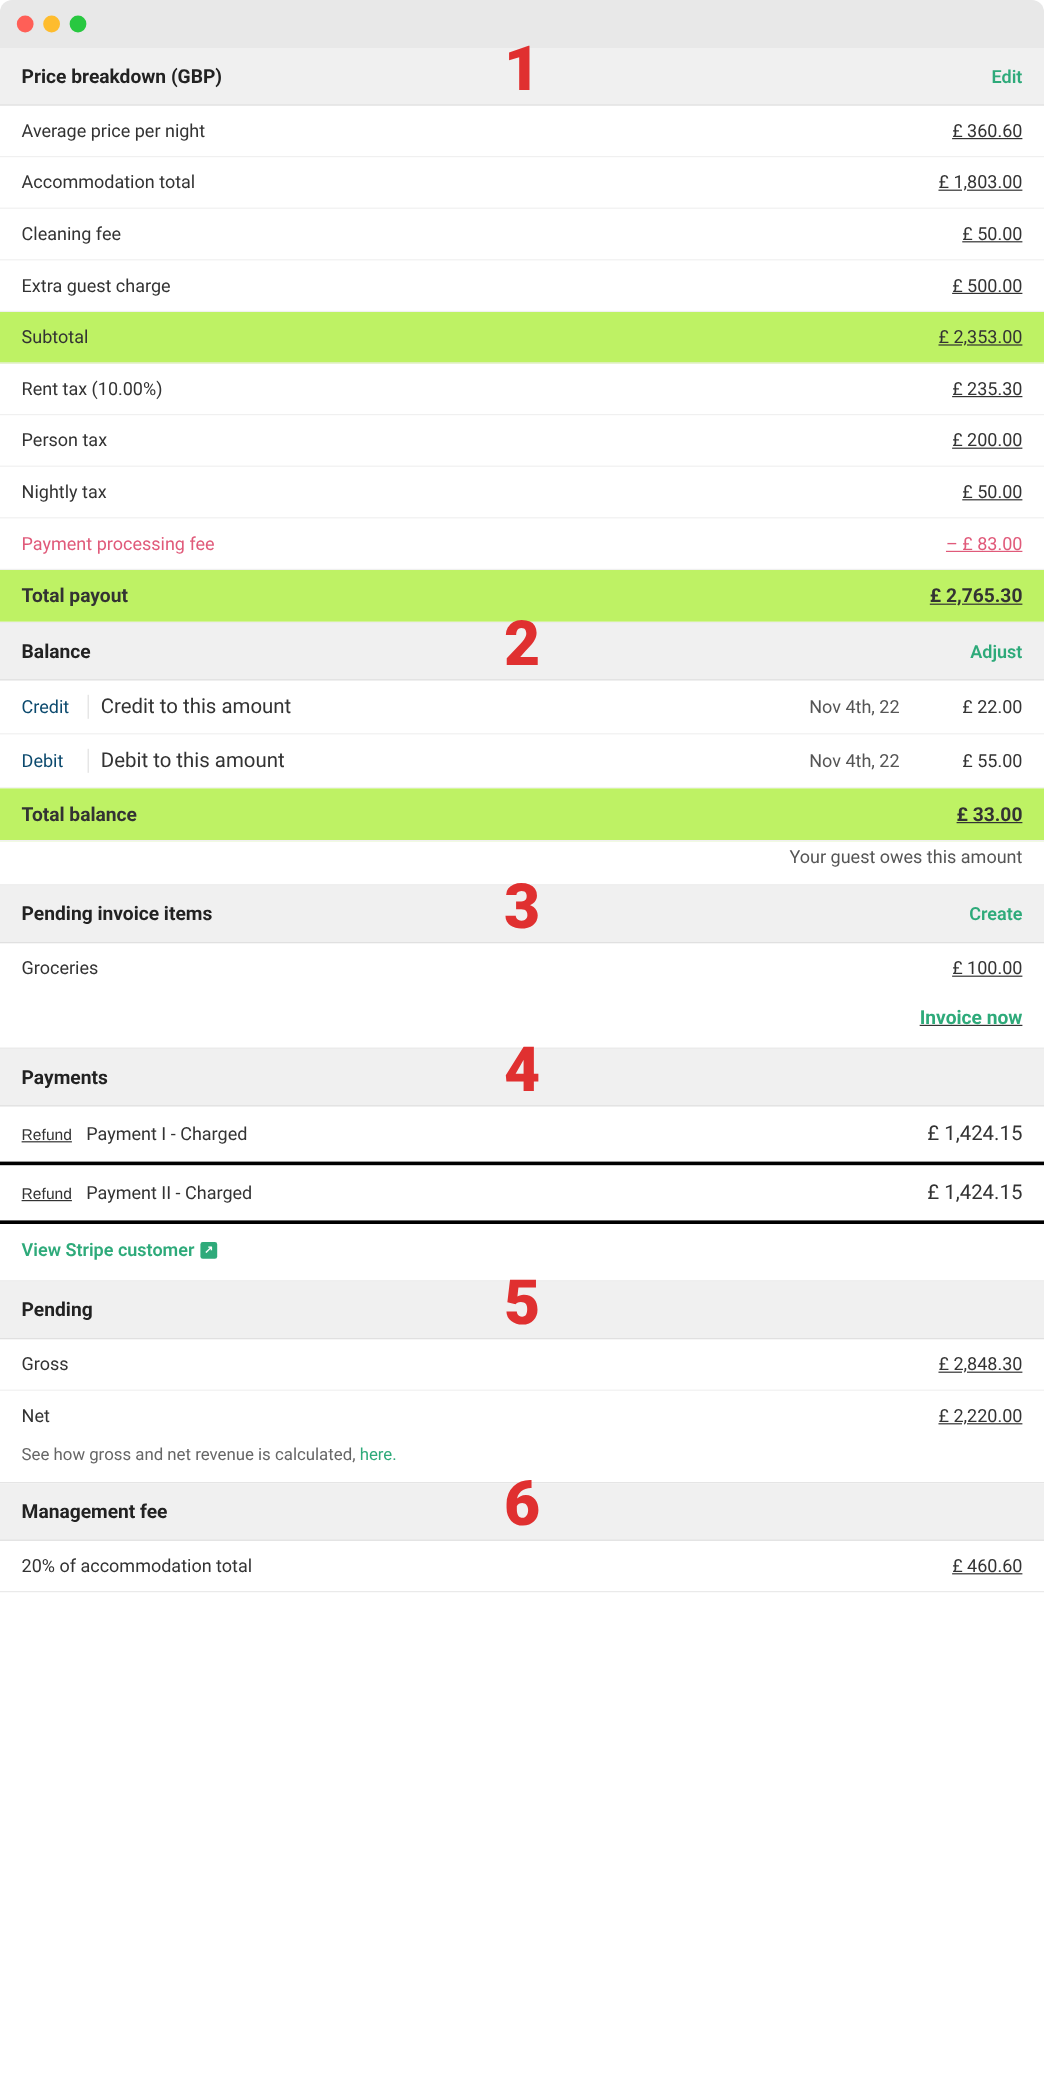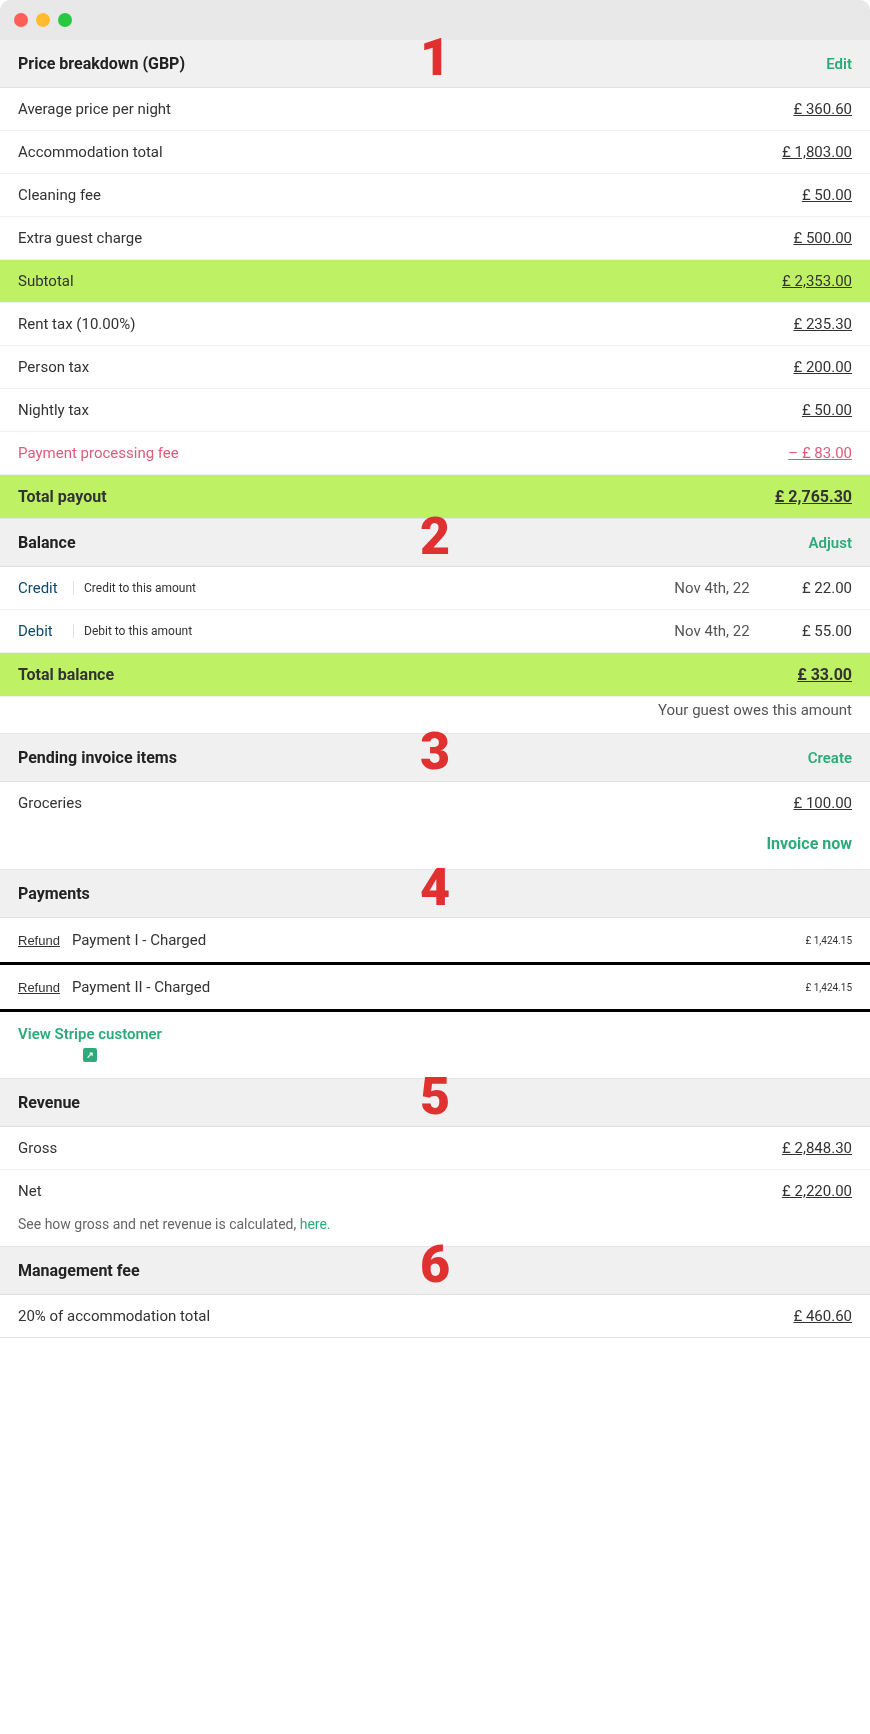--- a/index.html
+++ b/index.html
@@ -105,21 +105,21 @@
       padding: 12px 18px;
       border-bottom: 1px solid #f0f0f0;
       gap: 0;
     }
     .balance-type {
       font-size: 15px;
       color: #0c4a6e;
       min-width: 55px;
     }
     .balance-desc {
-      font-size: 12px;
+      font-size: 17px;
       color: #333;
       flex: 1;
       border-left: 1px solid #e0e0e0;
       padding-left: 10px;
     }
     .balance-date {
       font-size: 15px;
       color: #555;
       min-width: 120px;
       text-align: center;
@@ -129,20 +129,21 @@
       color: #333;
       text-align: right;
       min-width: 80px;
     }
 
     
     .invoice-now-row {
       display: flex;
       justify-content: flex-end;
       padding: 10px 18px 16px;
+      text-decoration: underline;
     }
     .invoice-now-link {
       color: #2eaa7a;
       font-weight: 700;
       font-size: 16px;
       cursor: pointer;
       text-decoration: none;
     }
 
     
@@ -169,37 +170,36 @@
       border: none;
       background: none;
       padding: 0;
     }
     .payment-desc {
       flex: 1;
       font-size: 15px;
       color: #333;
     }
     .payment-amount {
-      font-size: 10px;
+      font-size: 17px;
       color: #333;
     }
 
     
     .stripe-link-row {
       padding: 12px 18px 16px;
     }
     .stripe-link {
       color: #2eaa7a;
       font-weight: 600;
       font-size: 15px;
       cursor: pointer;
       display: inline-flex;
       align-items: center;
       gap: 5px;
-      flex-direction: column;
     }
     .ext-icon {
       display: inline-block;
       width: 14px;
       height: 14px;
       background: #2eaa7a;
       color: white;
       font-size: 9px;
       line-height: 14px;
       text-align: center;
@@ -340,21 +340,21 @@
   <div class="stripe-link-row">
     <span class="stripe-link">
       <span>View Stripe customer</span>
       <span class="ext-icon">↗</span>
     </span>
   </div>
 </div>
 
 <div class="section">
   <div class="section-header">
-    <span class="section-header-title">Revenue</span>
+    <span class="section-header-title">Pending</span>
     <span class="section-number">5</span>
   </div>
   <div id="revenue-rows">
       <div class="row">
         <span class="row-label">Gross</span>
         <span class="row-value">£ 2,848.30</span>
       </div>
       <div class="row">
         <span class="row-label">Net</span>
         <span class="row-value">£ 2,220.00</span>

